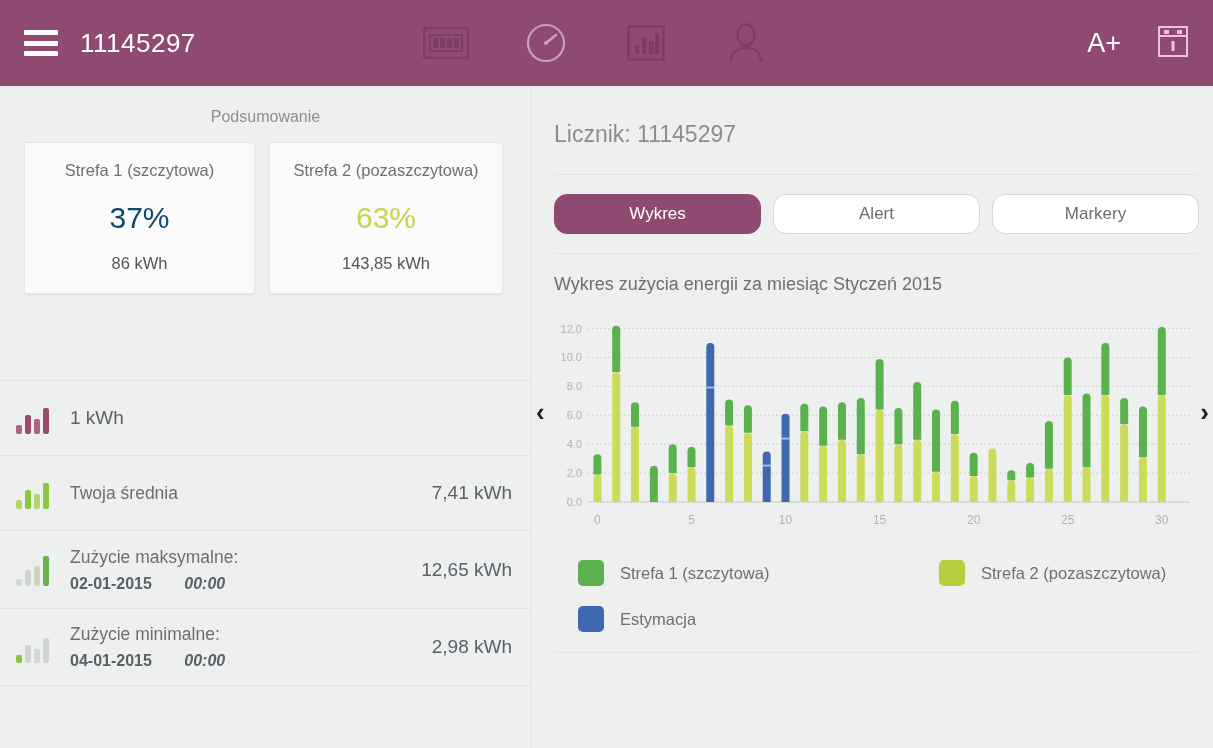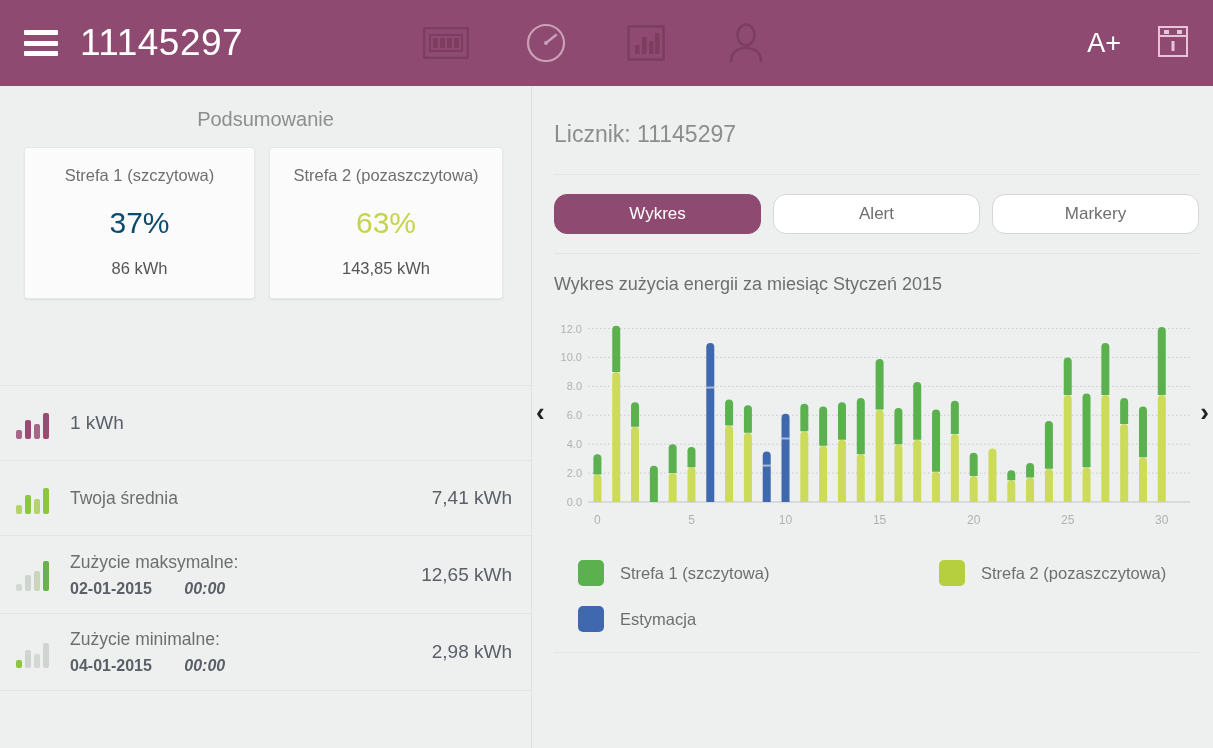--- a/index.html
+++ b/index.html
@@ -21,21 +21,21 @@
   }
   .hamburger {
     width: 34px; height: 26px;
     display: flex; flex-direction: column; justify-content: space-between;
     cursor: pointer;
     margin-right: 22px;
   }
   .hamburger span { display:block; height: 5px; background: #ffffff; border-radius: 1px; }
   .meter-id {
     color: #ffffff;
-    font-size: 37px;
+    font-size: 26px;
     letter-spacing: 0.5px;
     font-weight: 400;
   }
   .header-icons {
     position: absolute;
     left: 420px;
     top: 0; height: 86px;
     display: flex; align-items: center; gap: 48px;
   }
   .hicon { width: 52px; height: 46px; display:flex; align-items:center; justify-content:center; cursor:pointer; }
@@ -54,21 +54,21 @@
   .left-pane { width: 531px; position: relative; }
   .divider-v {
     width: 1px; background: #dfe2e1; height: 662px;
   }
   .right-pane { flex: 1; position: relative; }
 
   
   .summary-title {
     text-align: center;
     color: #8d8d8d;
-    font-size: 20px;
+    font-size: 16px;
     padding: 22px 0 16px 0;
     font-weight: 400;
   }
   .cards { display: flex; gap: 14px; padding: 0 24px; }
   .card {
     background: #fbfbfb;
     border: 1px solid #e6e8e7;
     border-radius: 3px;
     box-shadow: 0 1px 2px rgba(0,0,0,0.07);
     padding: 18px 14px 20px 14px;

